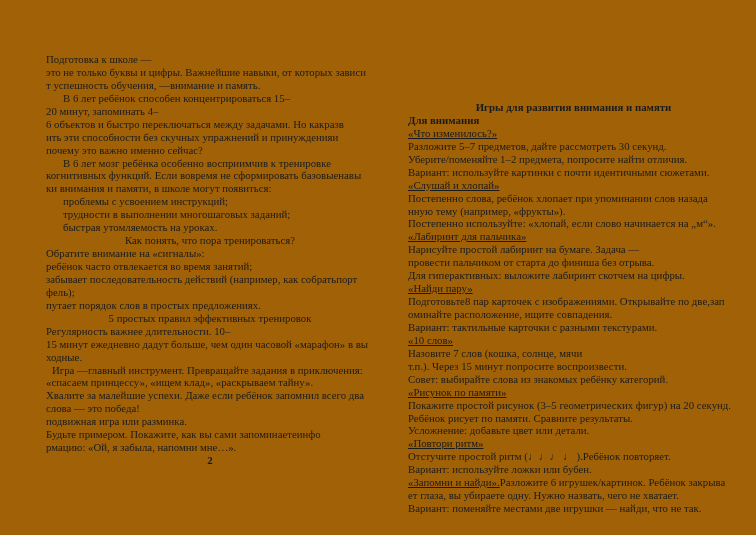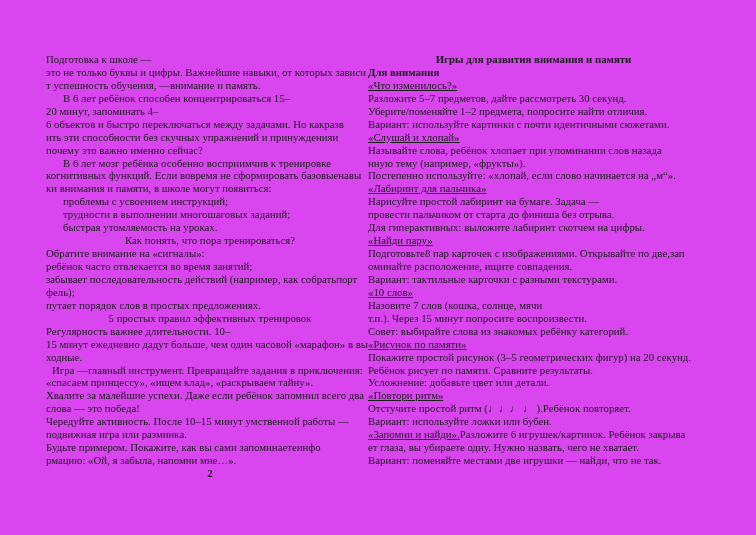--- a/index.html
+++ b/index.html
@@ -4,31 +4,31 @@
 <style>
   html, body {
     margin: 0;
     padding: 0;
     background: #ffffff;
   }
   #spread {
     position: relative;
     width: 756px;
     height: 535px;
-    background: #d946ef;
+    background: #a16207;
     overflow: hidden;
     font-family: "Liberation Serif", "DejaVu Serif", serif;
     color: #1b1b1b;
   }
   .page-col {
     position: absolute;
     top: 53px;
   }
   #left-col  { left: 46px;  width: 328px; }
-  #right-col { left: 368px; width: 331px; }
+  #right-col { left: 408px; width: 331px; margin-top: 48px; }
   .line {
     height: 12.95px;
     line-height: 12.95px;
     font-size: 10.8px;
     white-space: pre;
   }
   .line.g {
     display: flex;
   }
   .line.c { text-align: center; }
@@ -66,35 +66,34 @@
       <div class="line"><span>фель);</span></div>
       <div class="line"><span>путает порядок слов в простых предложениях.</span></div>
       <div class="line c"><span>5 простых правил эффективных тренировок</span></div>
       <div class="line"><span>Регулярность важнее длительности. 10–</span></div>
       <div class="line"><span>15 минут ежедневно дадут больше, чем один часовой «марафон» в вы</span></div>
       <div class="line"><span>ходные.</span></div>
       <div class="line i2"><span>Игра —главный инструмент. Превращайте задания в приключения:</span></div>
       <div class="line"><span>«спасаем принцессу», «ищем клад», «раскрываем тайну».</span></div>
       <div class="line"><span>Хвалите за малейшие успехи. Даже если ребёнок запомнил всего два</span></div>
       <div class="line"><span>слова — это победа!</span></div>
-      <div class="line"><span>Чередуйте активность. После 10–15 минут умственной работы —</span></div>
       <div class="line"><span>подвижная игра или разминка.</span></div>
       <div class="line g"><span>Будьте примером. Покажите, как вы сами запоминаете</span><span>инфо</span></div>
       <div class="line"><span>рмацию: «Ой, я забыла, напомни мне…».</span></div>
       <div class="line b c"><span>2</span></div>
     </div>
   <div id="right-col" class="page-col">
       <div class="line b c"><span>Игры для развития внимания и памяти</span></div>
       <div class="line b"><span>Для внимания</span></div>
       <div class="line"><span class="u">«Что изменилось?»</span></div>
       <div class="line"><span>Разложите 5–7 предметов, дайте рассмотреть 30 секунд.</span></div>
       <div class="line"><span>Уберите/поменяйте 1–2 предмета, попросите найти отличия.</span></div>
       <div class="line"><span>Вариант: используйте картинки с почти идентичными сюжетами.</span></div>
       <div class="line"><span class="u">«Слушай и хлопай»</span></div>
-      <div class="line g"><span>Называйте слова, ребёнок хлопает при упоминании слов на</span><span>зада</span></div>
+      <div class="line g"><span>Постепенно слова, ребёнок хлопает при упоминании слов на</span><span>зада</span></div>
       <div class="line"><span>нную тему (например, «фрукты»).</span></div>
       <div class="line"><span>Постепенно используйте: «хлопай, если слово начинается на „м“».</span></div>
       <div class="line"><span class="u">«Лабиринт для пальчика»</span></div>
       <div class="line"><span>Нарисуйте простой лабиринт на бумаге. Задача —</span></div>
       <div class="line"><span>провести пальчиком от старта до финиша без отрыва.</span></div>
       <div class="line"><span>Для гиперактивных: выложите лабиринт скотчем на цифры.</span></div>
       <div class="line"><span class="u">«Найди пару»</span></div>
       <div class="line"><span>Подготовьте8 пар карточек с изображениями. Открывайте по две,зап</span></div>
       <div class="line"><span>оминайте расположение, ищите совпадения.</span></div>
       <div class="line"><span>Вариант: тактильные карточки с разными текстурами.</span></div>

